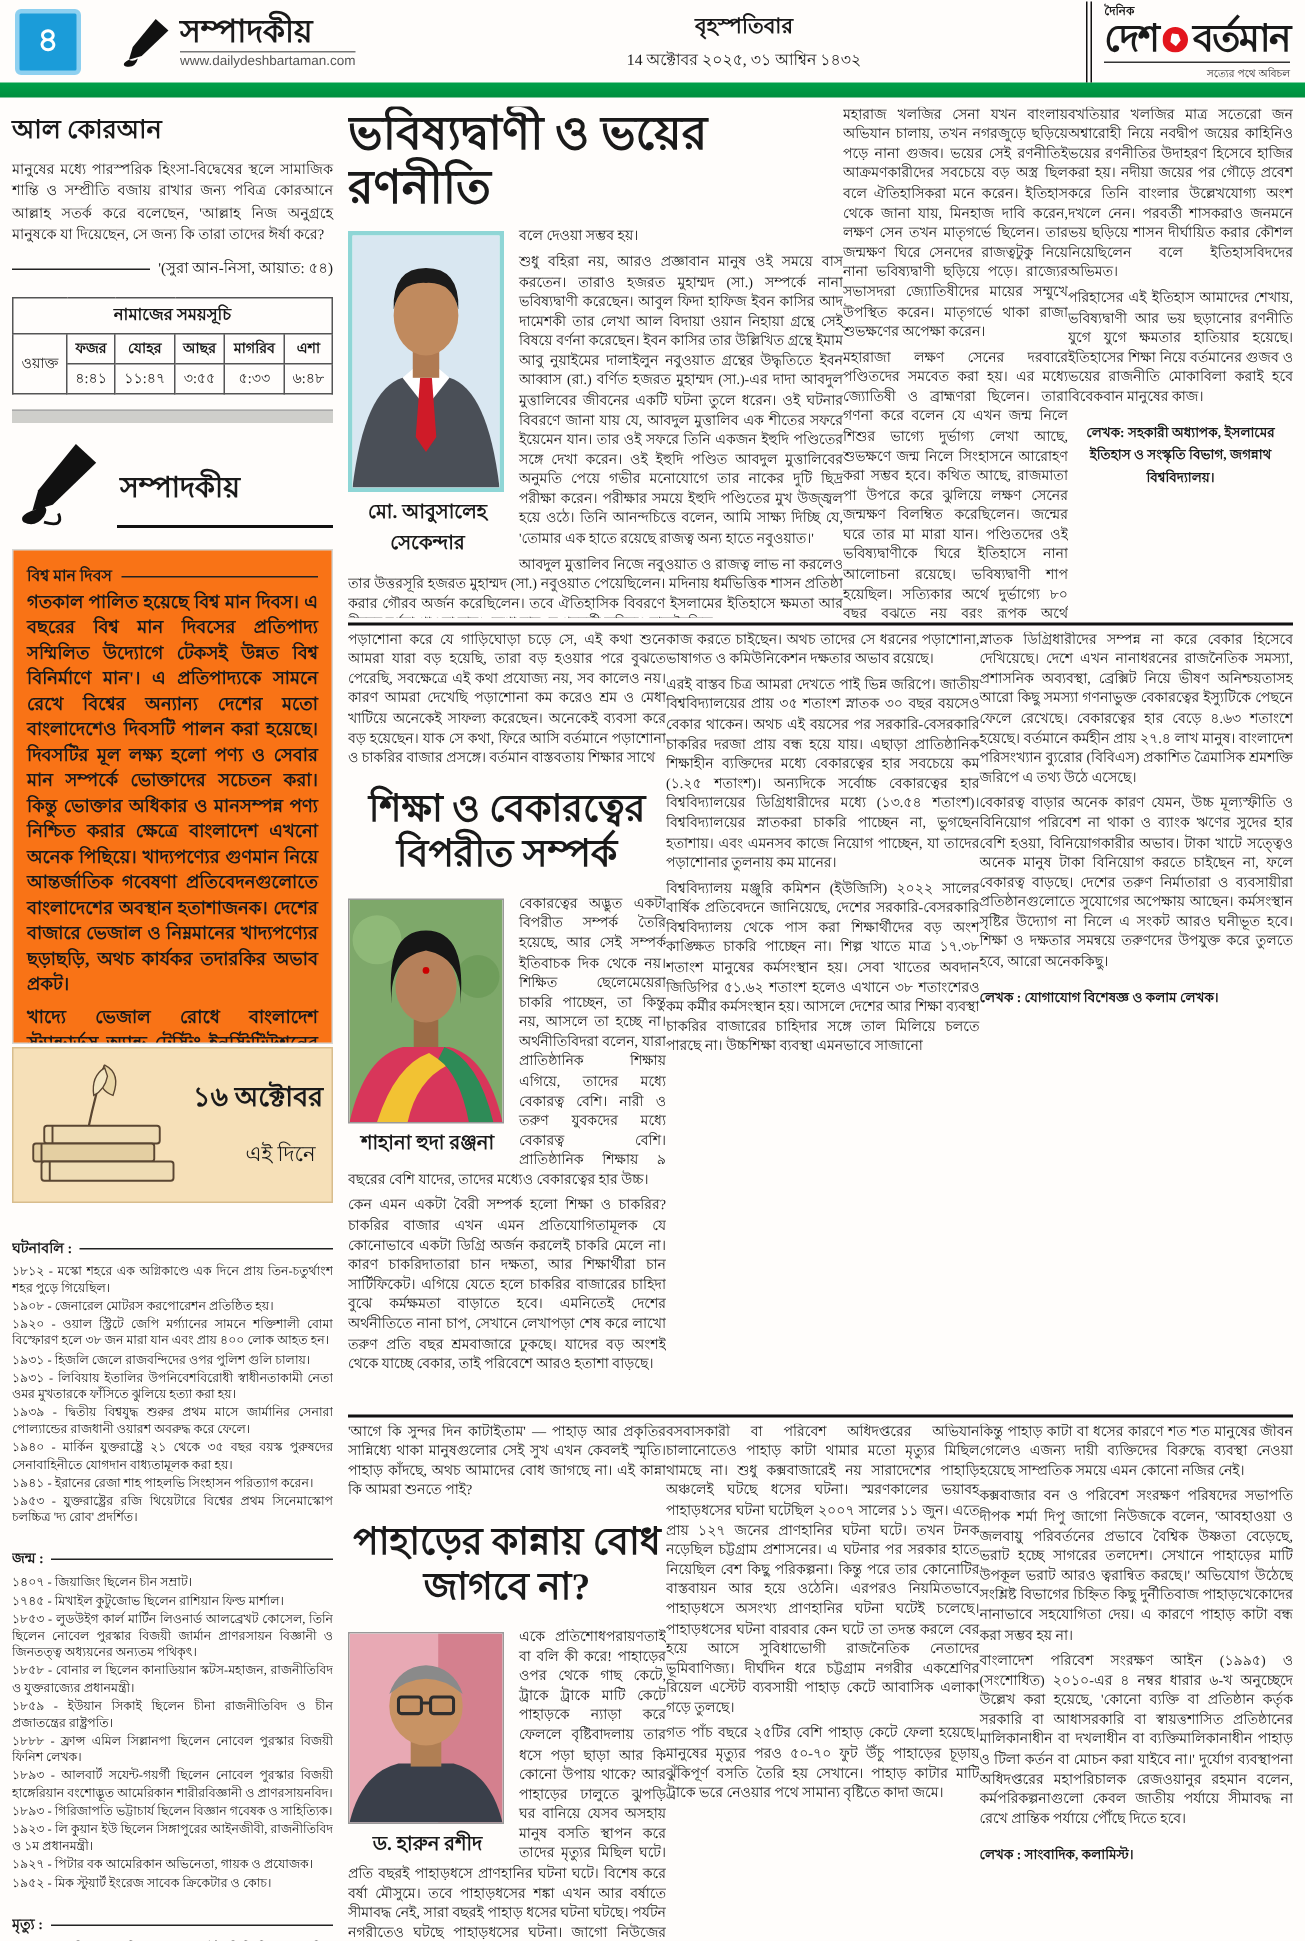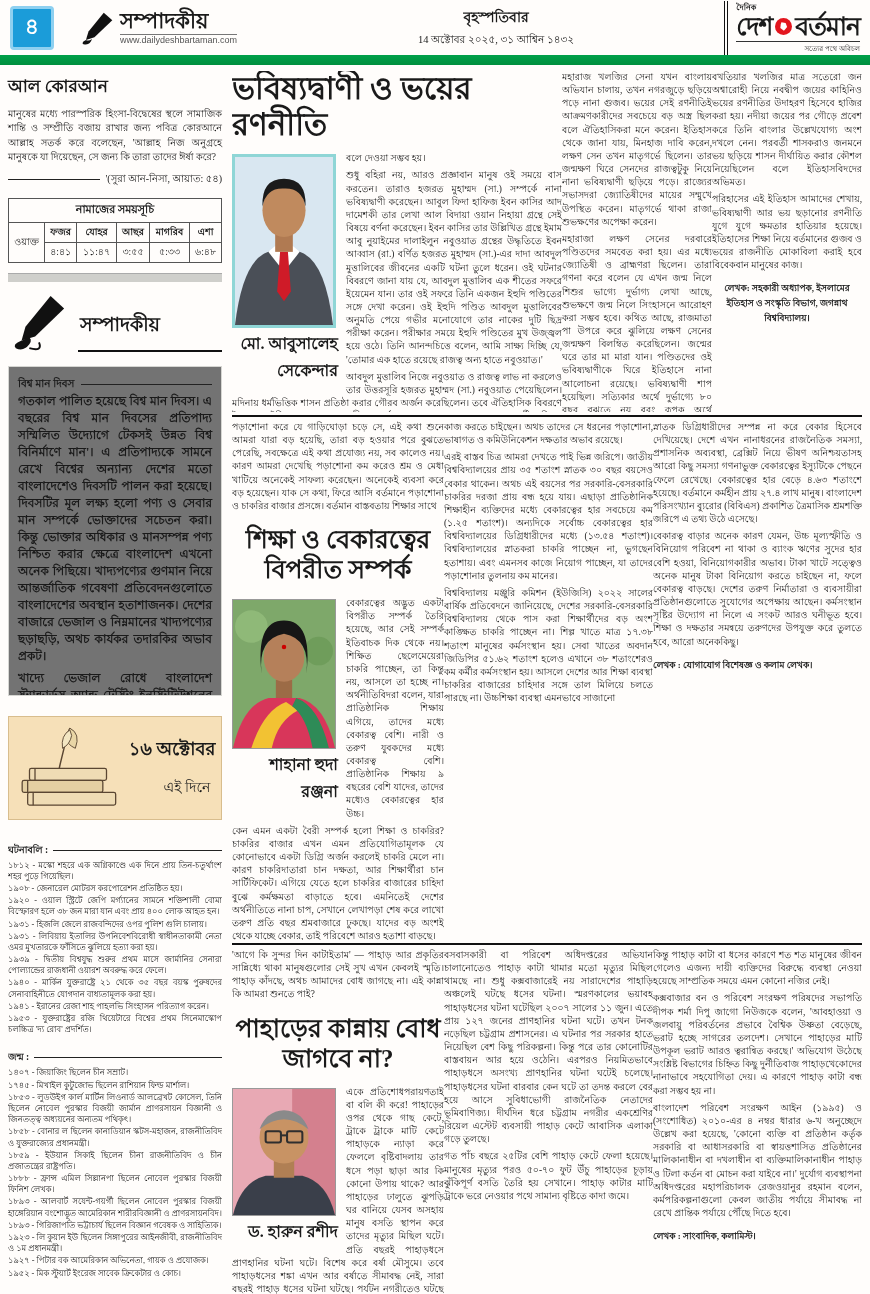--- a/index.html
+++ b/index.html
@@ -36,26 +36,26 @@
   .quran-verse{font-size:9.6px;line-height:1.5;text-align:justify;}
   .quran-ref{display:flex;align-items:center;font-size:10px;margin:6px 0 10px 0;}
   .quran-ref::before{content:"";flex:1;border-top:1.5px solid #222;margin-right:6px;}
   table.prayer{width:100%;border-collapse:collapse;font-size:9.5px;text-align:center;padding-left:34px;}
   table.prayer td,table.prayer th{border:1px solid #555;padding:2px 1px;}
   .pt-title{font-weight:bold;font-size:11px;padding:3px;}
   .graybar{height:8px;background:#cfcfcb;border-top:1px solid #aaa;margin:10px 0 12px 0;}
   .ed-brand{display:flex;align-items:flex-end;gap:10px;margin:4px 0 14px 2px;}
   .ed-brand svg{width:58px;height:58px;}
   .ed-brand .ed-brand-title{font-size:19px;font-weight:bold;border-bottom:2px solid #111;padding:0 8px 8px 2px;flex:1;}
-  .ed-box{background:#737373;border:1px solid #d6d6d2;padding:9px 9px 6px 9px;height:330px;overflow:hidden;box-sizing:border-box;}
+  .ed-box{background:#f97316;border:1px solid #d6d6d2;padding:9px 9px 6px 9px;height:330px;overflow:hidden;box-sizing:border-box;}
   .ed-kicker{display:flex;align-items:center;font-size:10.5px;font-weight:bold;}
   .ed-kicker::after{content:"";flex:1;border-top:1.5px solid #222;margin-left:6px;}
   .ed-headline{font-size:23px;font-weight:bold;line-height:1.25;margin:6px 0 8px 0;}
   .ed-body p{font-size:12px;line-height:1.42;text-align:justify;margin:0 0 5px 0;font-weight:bold;}
-  .thisday{background:#f6e0b8;border:1px solid #d8bd8d;height:104px;margin:20px 0 8px 0;
+  .thisday{background:#f6e0b8;border:1px solid #d8bd8d;height:104px;margin:2px 0 8px 0;
            display:flex;align-items:center;gap:4px;padding:4px;box-sizing:border-box;}
   .thisday svg{width:110px;height:92px;flex:0 0 110px;}
   .td-titles{flex:1;text-align:center;}
   .td-t1{font-size:18px;font-weight:bold;}
   .td-t2{font-size:14px;margin-top:10px;padding-left:30px;}
   .td-label{display:flex;align-items:center;font-weight:bold;font-size:9.5px;margin:15px 0 2px 0;}
   .td-label::after{content:"";flex:1;border-top:1.5px solid #222;margin-left:5px;}
   .td-list p{font-size:8.3px;line-height:1.35;text-align:justify;margin:0 0 1px 0;}
   .td-wrap{overflow:hidden;}
   
@@ -66,21 +66,21 @@
   .rule{border:none;border-top:2.5px solid #111;margin:3px 0 4px 0;}
   .a1-left{flex:0 0 330px;}
   .a1-left h1{font-size:31px;font-weight:bold;margin:0 0 10px 0;line-height:1.15;}
   .colA{flex:0 0 212px;}
   .ncol{flex:1;min-width:0;display:flex;flex-direction:column;}
   .txt p{font-size:9.4px;line-height:1.4;text-align:justify;margin:0 0 4px 0;}
   .txt{overflow:hidden;}
   figure.author{float:left;width:106px;margin:2px 8px 2px 0;}
   figure.author .ph{border:1px solid #999;display:block;}
   .ph1{border:3px solid #8fd6d6 !important;}
-  figcaption{font-size:16px;font-weight:bold;text-align:right;padding-top:3px;}
+  figcaption{font-size:13px;font-weight:bold;text-align:center;padding-top:3px;}
   .h2{font-size:25px;font-weight:bold;text-align:center;line-height:1.2;margin:8px 0 12px 0;}
   .author-note{font-size:9px;font-weight:bold;margin-top:5px;}
   .center{text-align:center;}
 </style>
 </head>
 <body>
 
 <div class="page">
 
   <header class="masthead">

